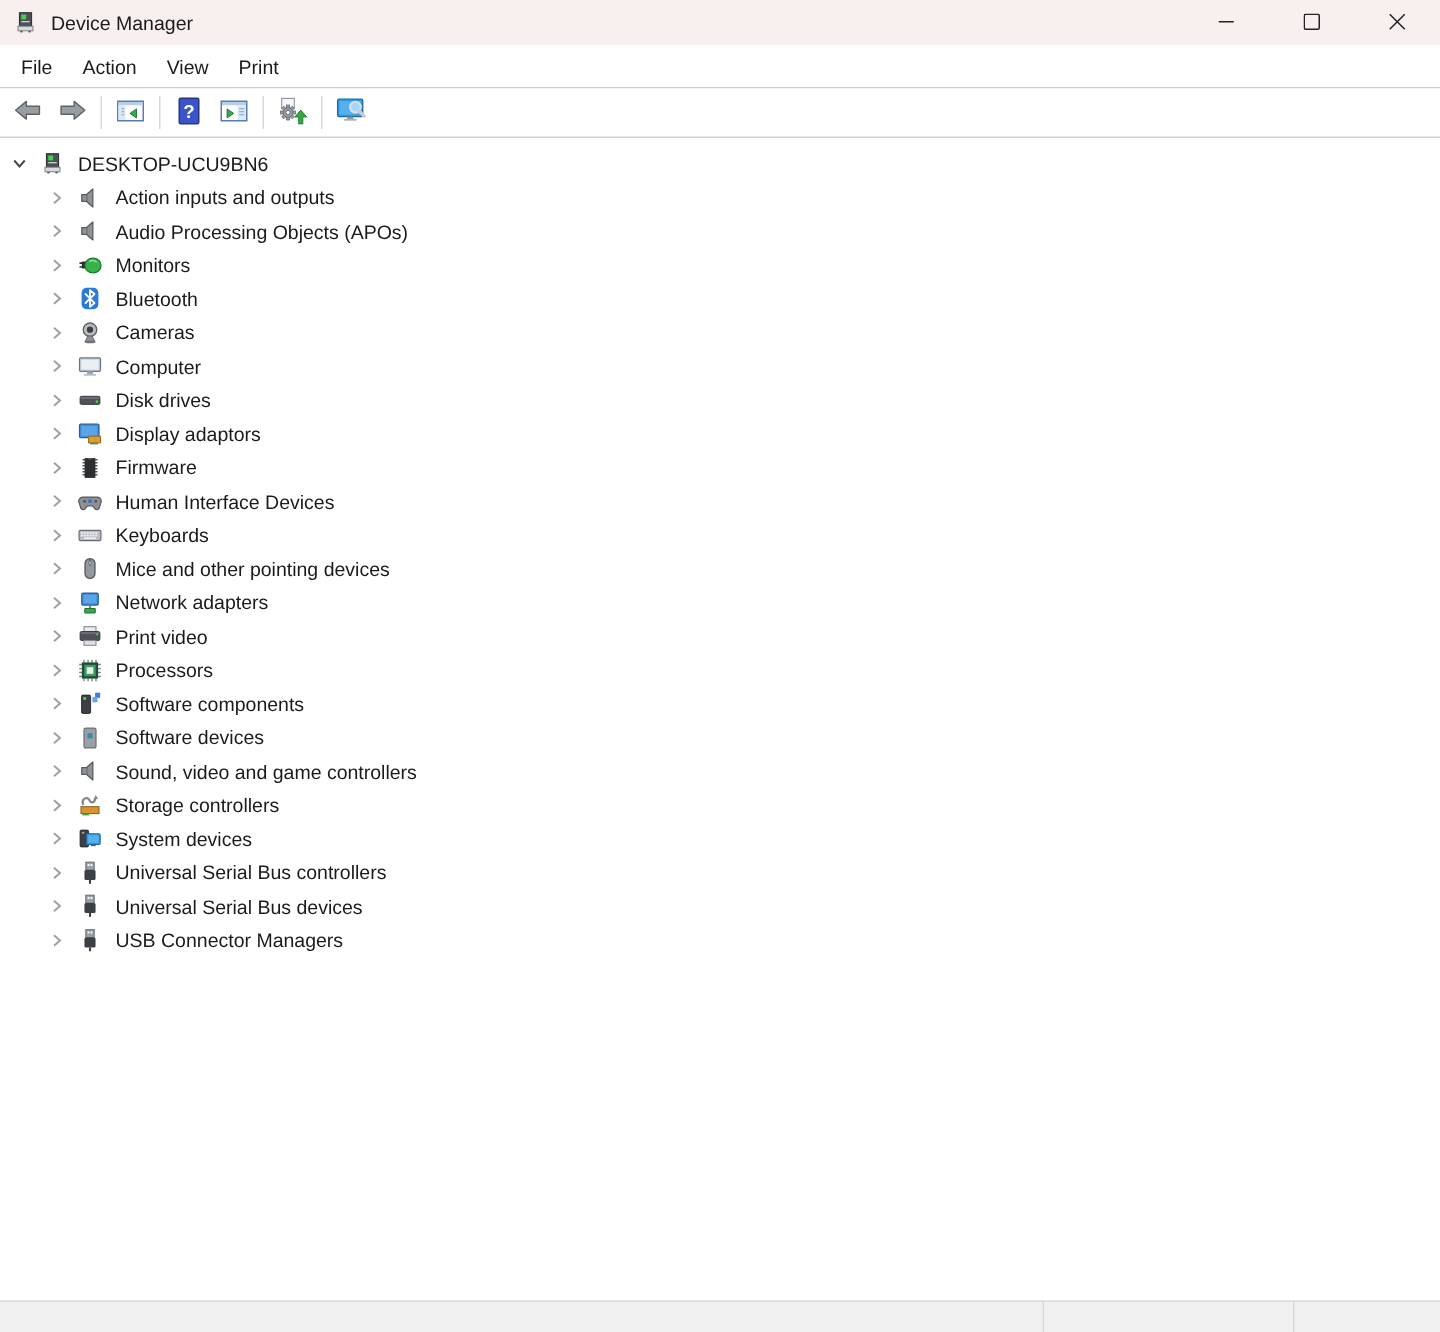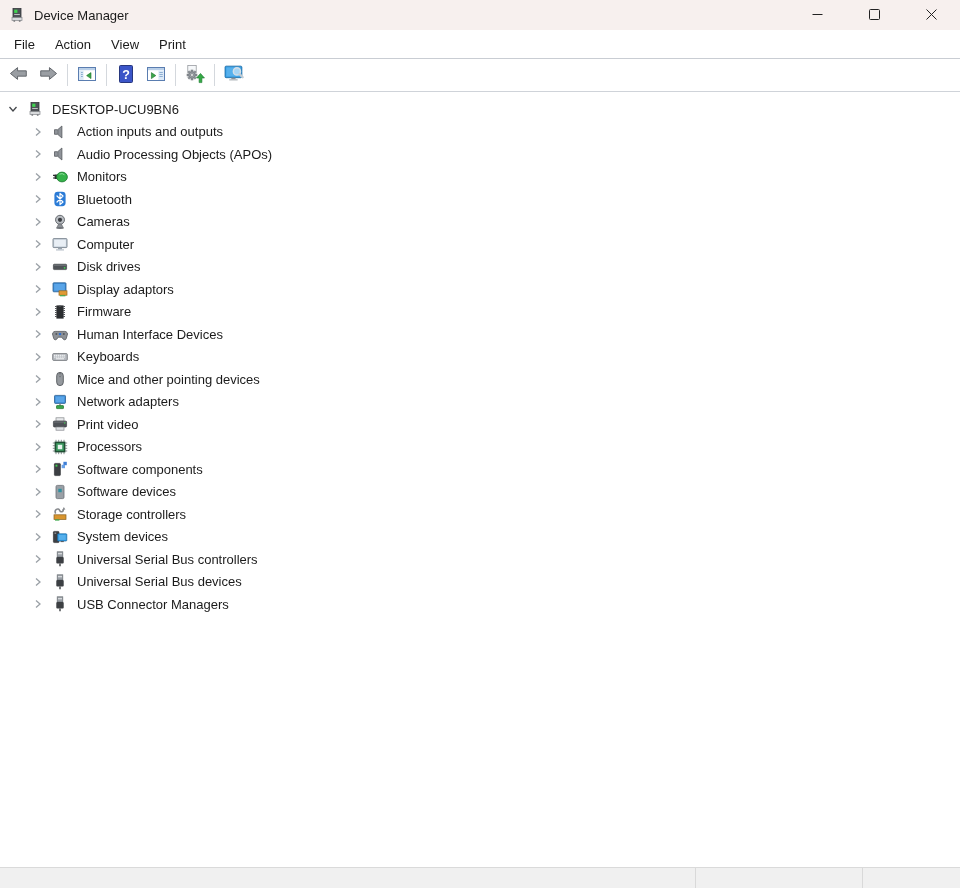--- a/index.html
+++ b/index.html
@@ -445,20 +445,34 @@
         <span class="tree-label">Software devices</span>
       </div>
       <div class="tree-row child">
         <span class="twisty">
           <svg viewBox="0 0 16 16" width="16" height="16">
             <path d="M6,4.5 L10,8 L6,11.5" fill="none" stroke="#9aa0a6" stroke-width="1.3"></path>
           </svg>
         </span>
         <span class="icon">
           <svg viewBox="0 0 16 16">
+            <path d="M2.5,5.7 h3.2 l4.2,-3.7 v12 l-4.2,-3.7 H2.5 z" fill="#8f9399" stroke="#56595e" stroke-width="0.8" stroke-linejoin="round"></path>
+            <path d="M6,6 v4.2" stroke="#6a6e74" stroke-width="0.8"></path>
+          </svg>
+        </span>
+        <span class="tree-label">Sound, video and game controllers</span>
+      </div>
+      <div class="tree-row child">
+        <span class="twisty">
+          <svg viewBox="0 0 16 16" width="16" height="16">
+            <path d="M6,4.5 L10,8 L6,11.5" fill="none" stroke="#9aa0a6" stroke-width="1.3"></path>
+          </svg>
+        </span>
+        <span class="icon">
+          <svg viewBox="0 0 16 16">
             <path d="M3.6,7.6 c-2,-3.8 2.8,-6.2 4,-3.2 c1,2.4 4.2,1.6 3.6,-1.2" stroke="#85888c" stroke-width="1.5" fill="none"></path>
             <path d="M11.8,1 l1.6,2.6 -3,0.4 z" fill="#85888c"></path>
             <rect x="2" y="8.8" width="12" height="4.6" fill="#d8952f" stroke="#8a5f1e" stroke-width="0.7"></rect>
             <rect x="3" y="13.4" width="4.4" height="1.2" fill="#3aa74a"></rect>
           </svg>
         </span>
         <span class="tree-label">Storage controllers</span>
       </div>
       <div class="tree-row child">
         <span class="twisty">

